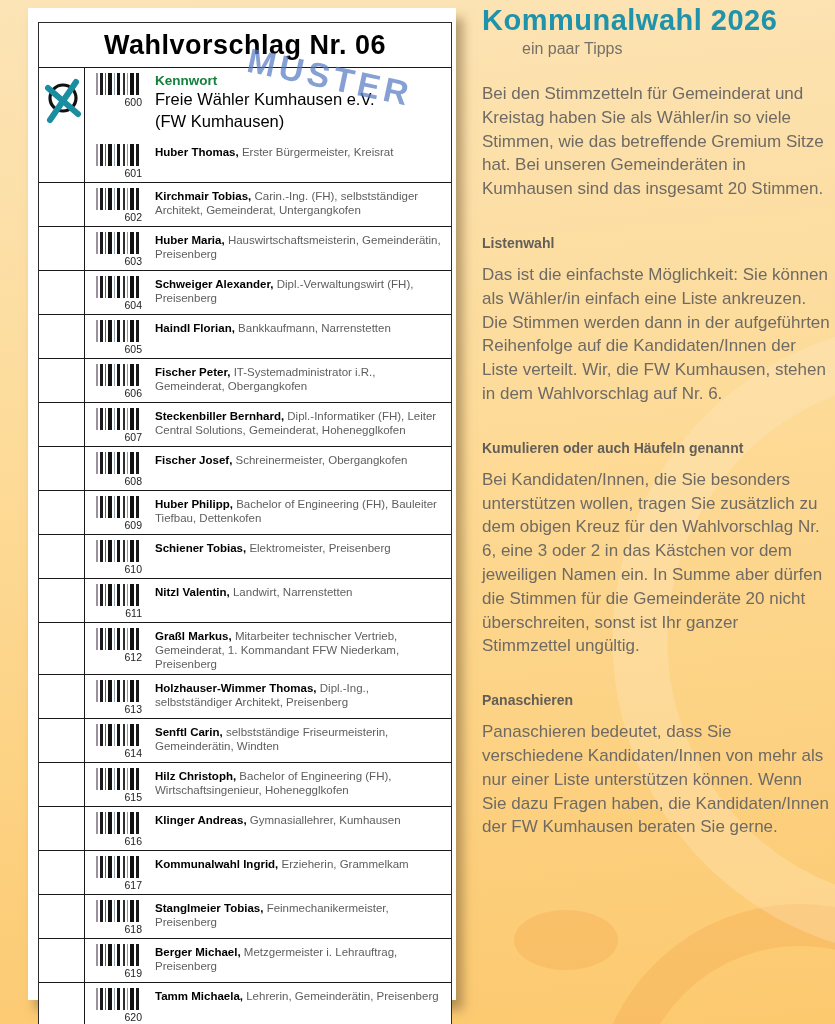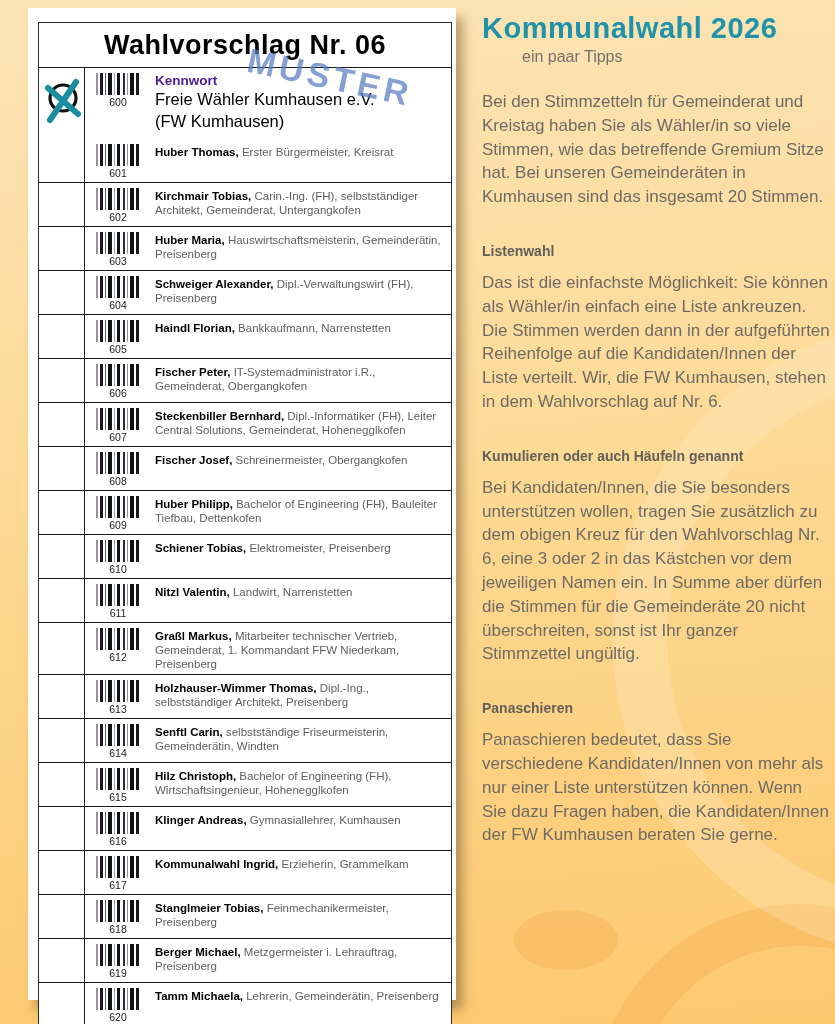--- a/index.html
+++ b/index.html
@@ -41,45 +41,45 @@
       #1a1a1a 4px 7px, #fff 7px 9px,
       #555a66 9px 10px, #fff 10px 12px,
       #111 12px 16px, #fff 16px 18px,
       #8fa0b0 18px 19px, #fff 19px 21px,
       #111 21px 24px, #fff 24px 27px,
       #2e2e2e 27px 29px, #fff 29px 31px,
       #a08f9b 31px 32px, #fff 32px 34px,
       #111 34px 38px, #fff 38px 40px,
       #1a1a1a 40px 43px, #fff 43px 45px);
   }
-  .bc-num { font-size: 10.5px; color: #222; margin-top: 1px; }
+  .bc-num { font-size: 10.5px; color: #222; margin-top: 1px; text-align: right; }
 
   .kennwort-row { min-height: 72px; }
   .kw-text { padding-top: 1px; }
-  .kw-label { font-size: 13.5px; font-weight: bold; color: #4c1d95; }
+  .kw-label { font-size: 13.5px; font-weight: bold; color: #15803d; }
   .kw-party { font-size: 16.5px; font-weight: normal; color: #000; line-height: 22px; }
 
   .cand-row { min-height: 42px; }
   .cand-text { font-size: 11.5px; line-height: 14px; padding-top: 2px; padding-right: 2px; }
   .cname { font-weight: bold; color: #000; }
   .cdesc { color: #5e5e5e; text-align: right; }
 
   .stamp {
     position: absolute; left: 218px; top: 50px;
     font-size: 34px; font-weight: bold; letter-spacing: 4px;
     color: rgba(88, 124, 195, 0.72);
     transform: rotate(12deg);
     pointer-events: none; white-space: nowrap;
   }
 
   .xmark-svg { display: block; }
 
   
   .info {
-    position: absolute; left: 482px; top: 12px; width: 348px;
+    position: absolute; left: 482px; top: 4px; width: 348px;
     color: #6b665f;
   }
   .info h1 {
     font-size: 29px; font-weight: bold; color: #1f93ab; letter-spacing: 0.5px;
   }
   .info .subtitle { font-size: 16px; margin-top: 3px; color: #75706a; margin-left: 40px; }
   .info p { font-size: 17px; line-height: 1.4; margin-top: 12px; color: #6f6a64; }
   .info p.intro { margin-top: 24px; }
   .info h2 { font-size: 14px; font-weight: bold; margin-top: 34px; color: #635e58; }
 </style>

